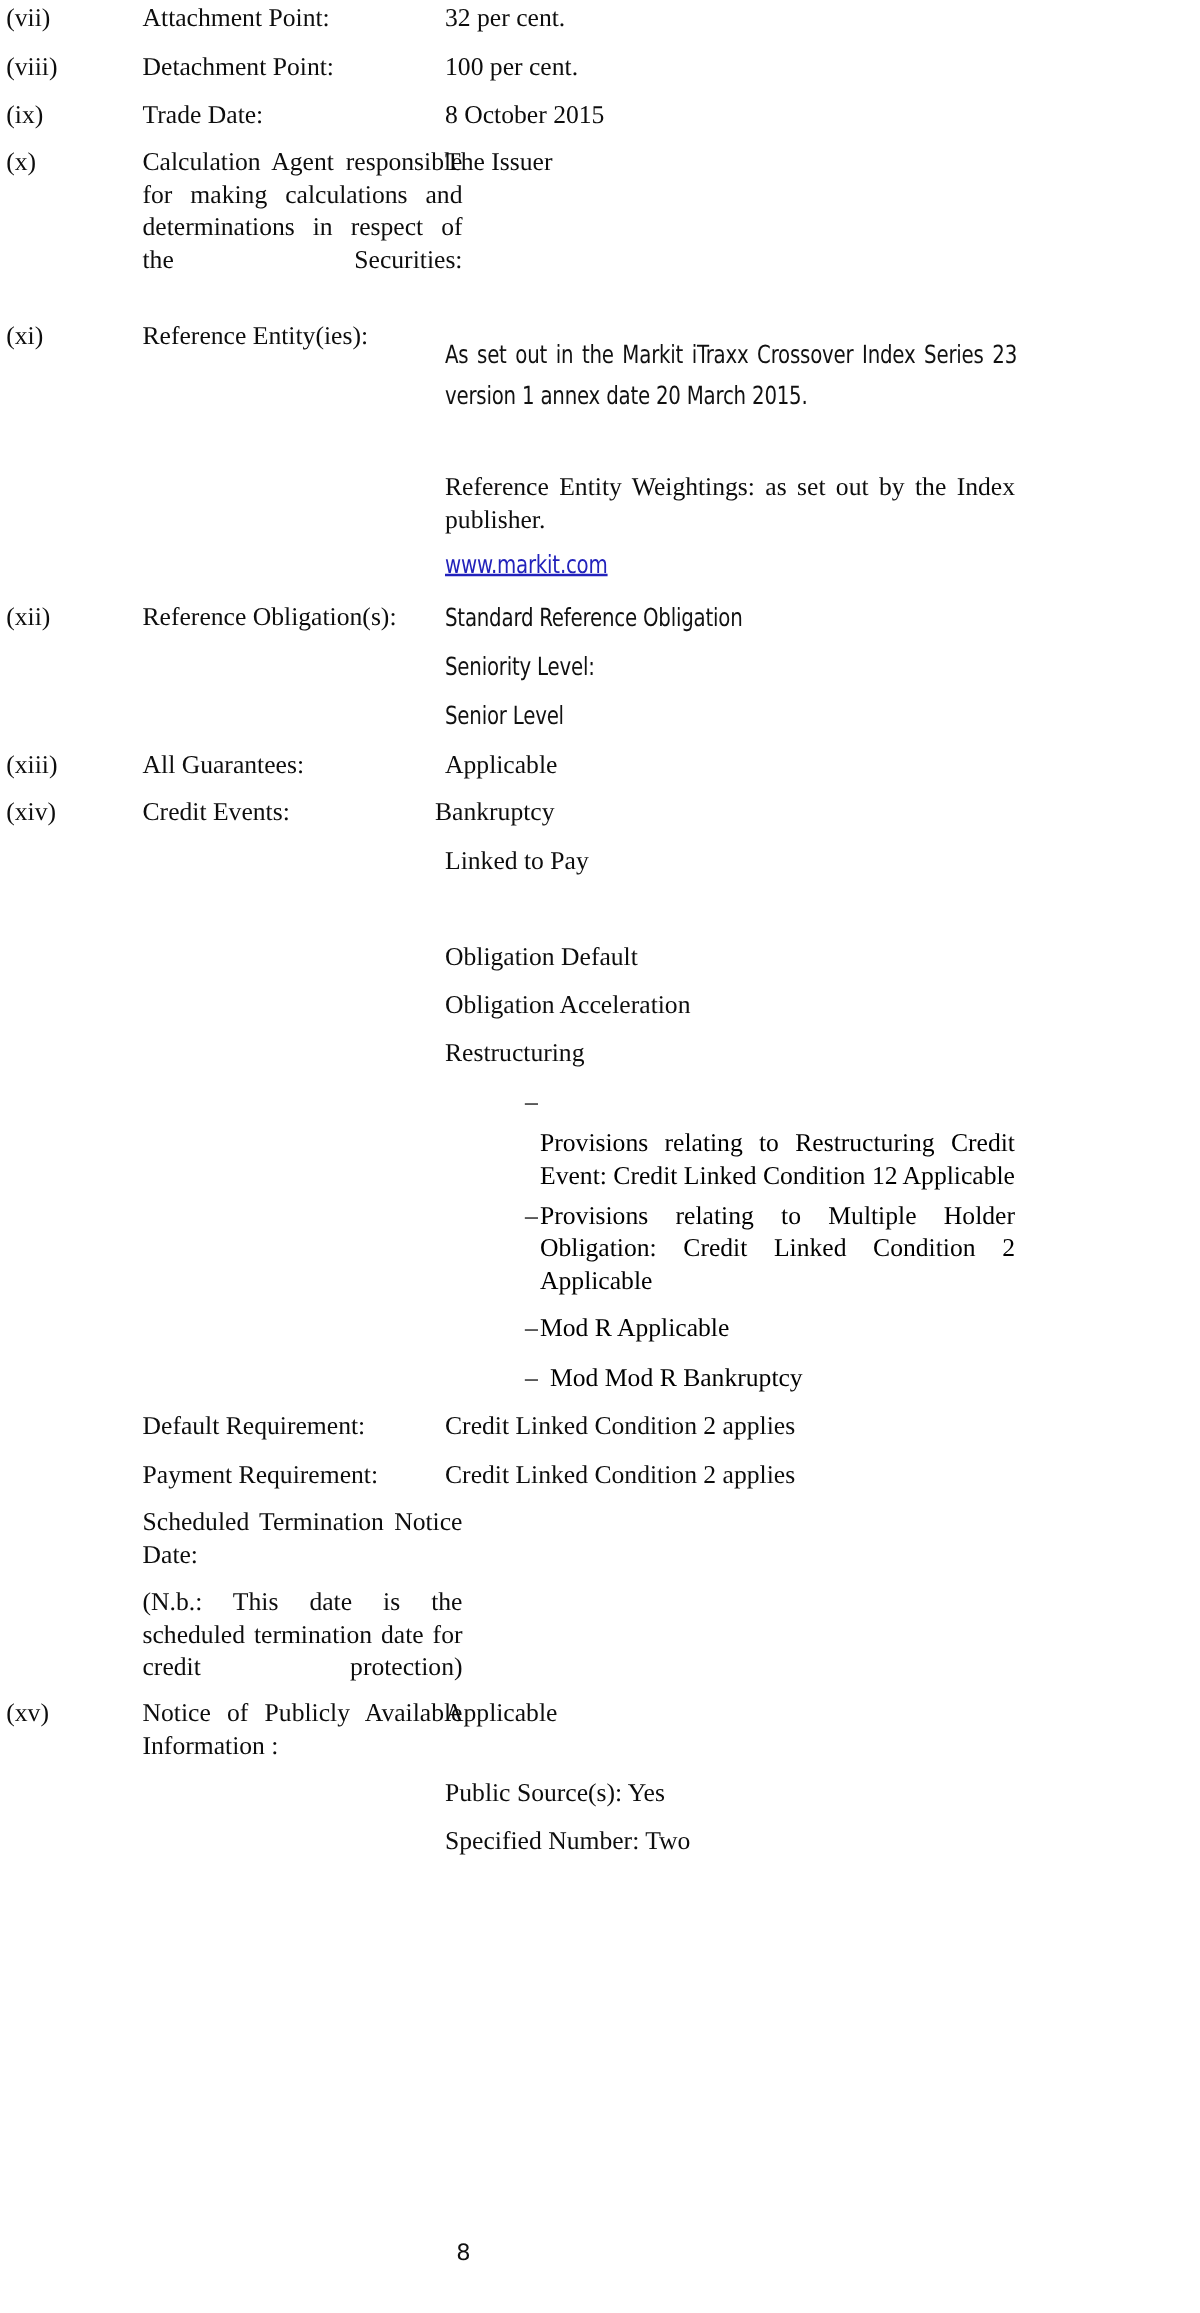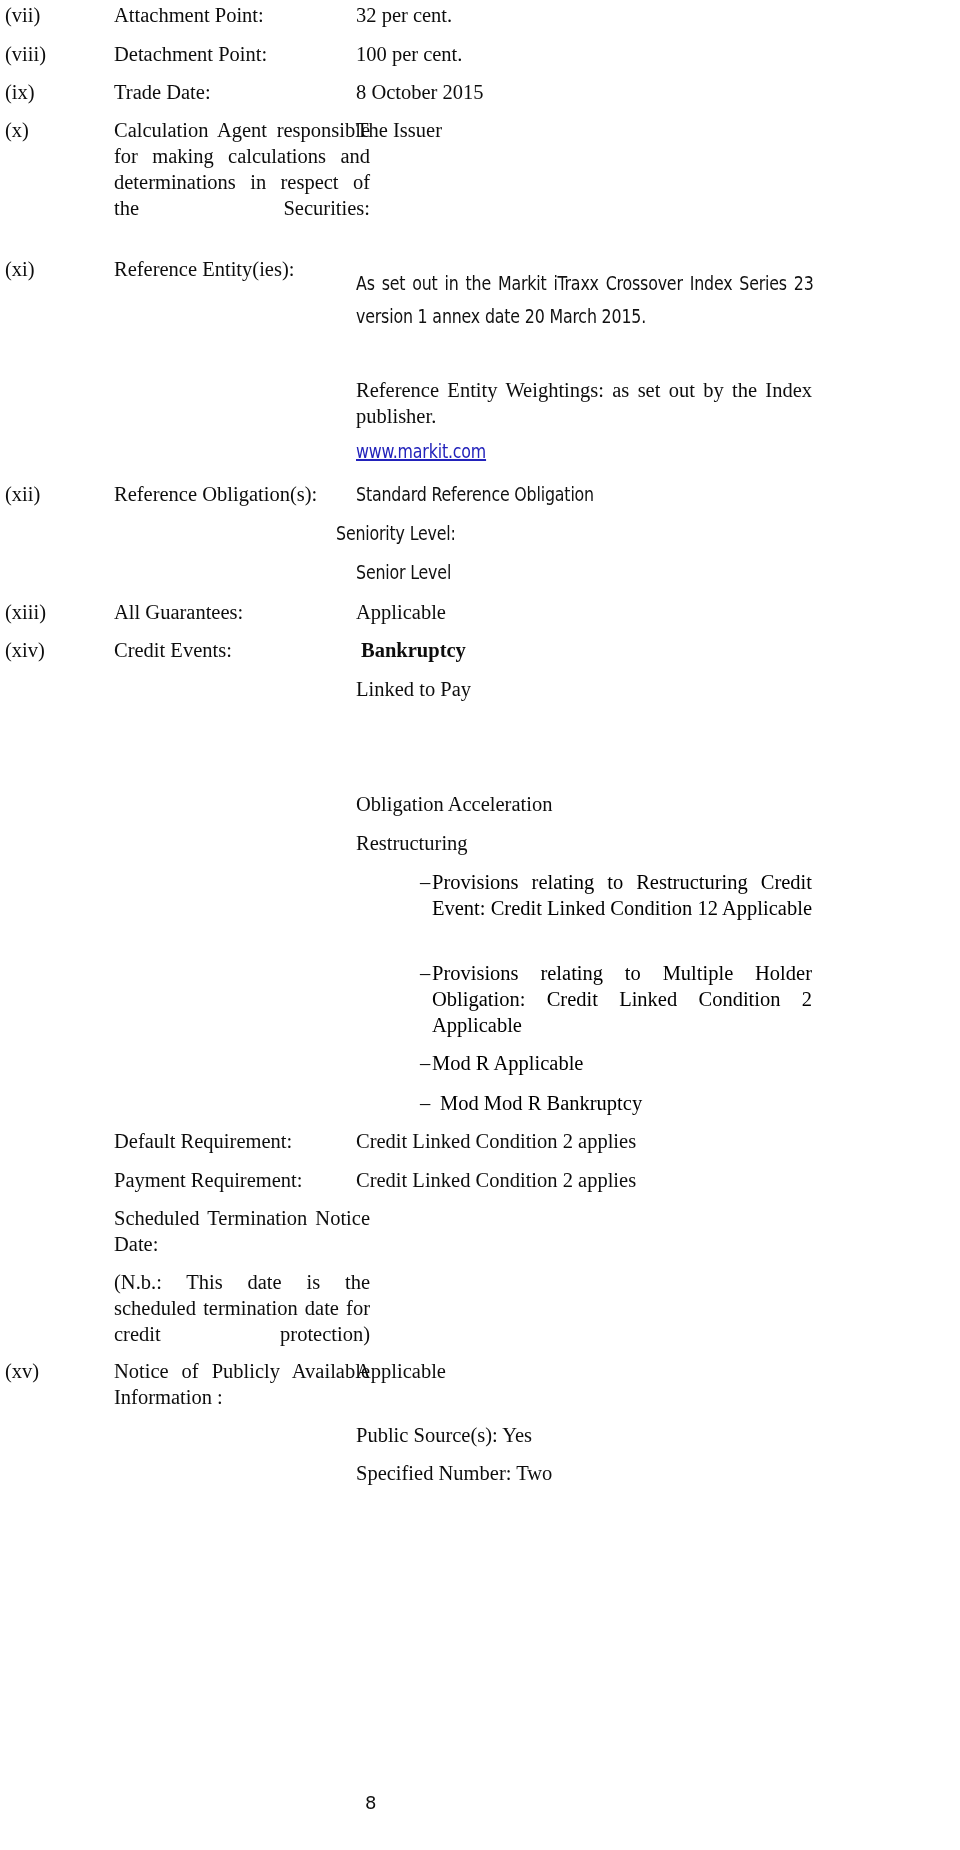--- a/index.html
+++ b/index.html
@@ -123,42 +123,43 @@
 
   <div class="abs" style="left:356px; top:438px;">
     <span class="cond link" style="display:inline-block;">www.markit.com</span>
   </div>
 
   <div class="abs num" style="left:5px; top:481px;">(xii)</div>
   <div class="abs lbl" style="left:78px; top:481px; width:256px;">Reference Obligation(s):</div>
   <div class="abs" style="left:356px; top:481px;">
     <span class="cond" style="display:inline-block;">Standard Reference Obligation</span>
   </div>
-  <div class="abs" style="left:336px; top:520px;">
+  <div class="abs" style="left:356px; top:520px;">
     <span class="cond" style="display:inline-block;">Seniority Level:</span>
   </div>
   <div class="abs" style="left:356px; top:559px;">
     <span class="cond" style="display:inline-block;">Senior Level</span>
   </div>
 
   <div class="abs num" style="left:5px; top:599px;">(xiii)</div>
   <div class="abs lbl" style="left:78px; top:599px; width:256px;">All Guarantees:</div>
   <div class="abs val" style="left:356px; top:599px; width:456px;">Applicable</div>
 
   <div class="abs num" style="left:5px; top:637px;">(xiv)</div>
   <div class="abs lbl" style="left:78px; top:637px; width:256px;">Credit Events:</div>
 
-  <div class="abs" style="left:361px; top:637px; width:456px;font-weight:bold;">Bankruptcy</div>
+  <div class="abs" style="left:348px; top:637px; width:456px;">Bankruptcy</div>
   <div class="abs" style="left:356px; top:676px; width:456px;">Linked to Pay</div>
+  <div class="abs" style="left:356px; top:753px; width:456px;">Obligation Default</div>
   <div class="abs" style="left:356px; top:791px; width:456px;">Obligation Acceleration</div>
   <div class="abs" style="left:356px; top:830px; width:456px;">Restructuring</div>
 
   <div class="bullet-row" style="left:356px; top:869px; width:456px;">
     <span class="dash" style="left:64px;">–</span>
-    <div class="bullet-text justified" style="margin-left:76px; width:380px;">Provisions relating to Restructuring Credit Event: Credit Linked Condition 12 Applicable</div>
+    <div class="bullet-text justified" style="margin-left:76px; width:380px;margin-top:33px;">Provisions relating to Restructuring Credit Event: Credit Linked Condition 12 Applicable</div>
   </div>
 
   <div class="bullet-row" style="left:356px; top:960px; width:456px;">
     <span class="dash" style="left:64px;">–</span>
     <div class="bullet-text justified" style="margin-left:76px; width:380px;">Provisions relating to Multiple Holder Obligation: Credit Linked Condition 2 Applicable</div>
   </div>
 
   <div class="bullet-row" style="left:356px; top:1050px; width:456px;">
     <span class="dash" style="left:64px;">–</span>
     <div class="bullet-text" style="margin-left:76px; width:380px; text-align:left;">Mod R Applicable</div>

